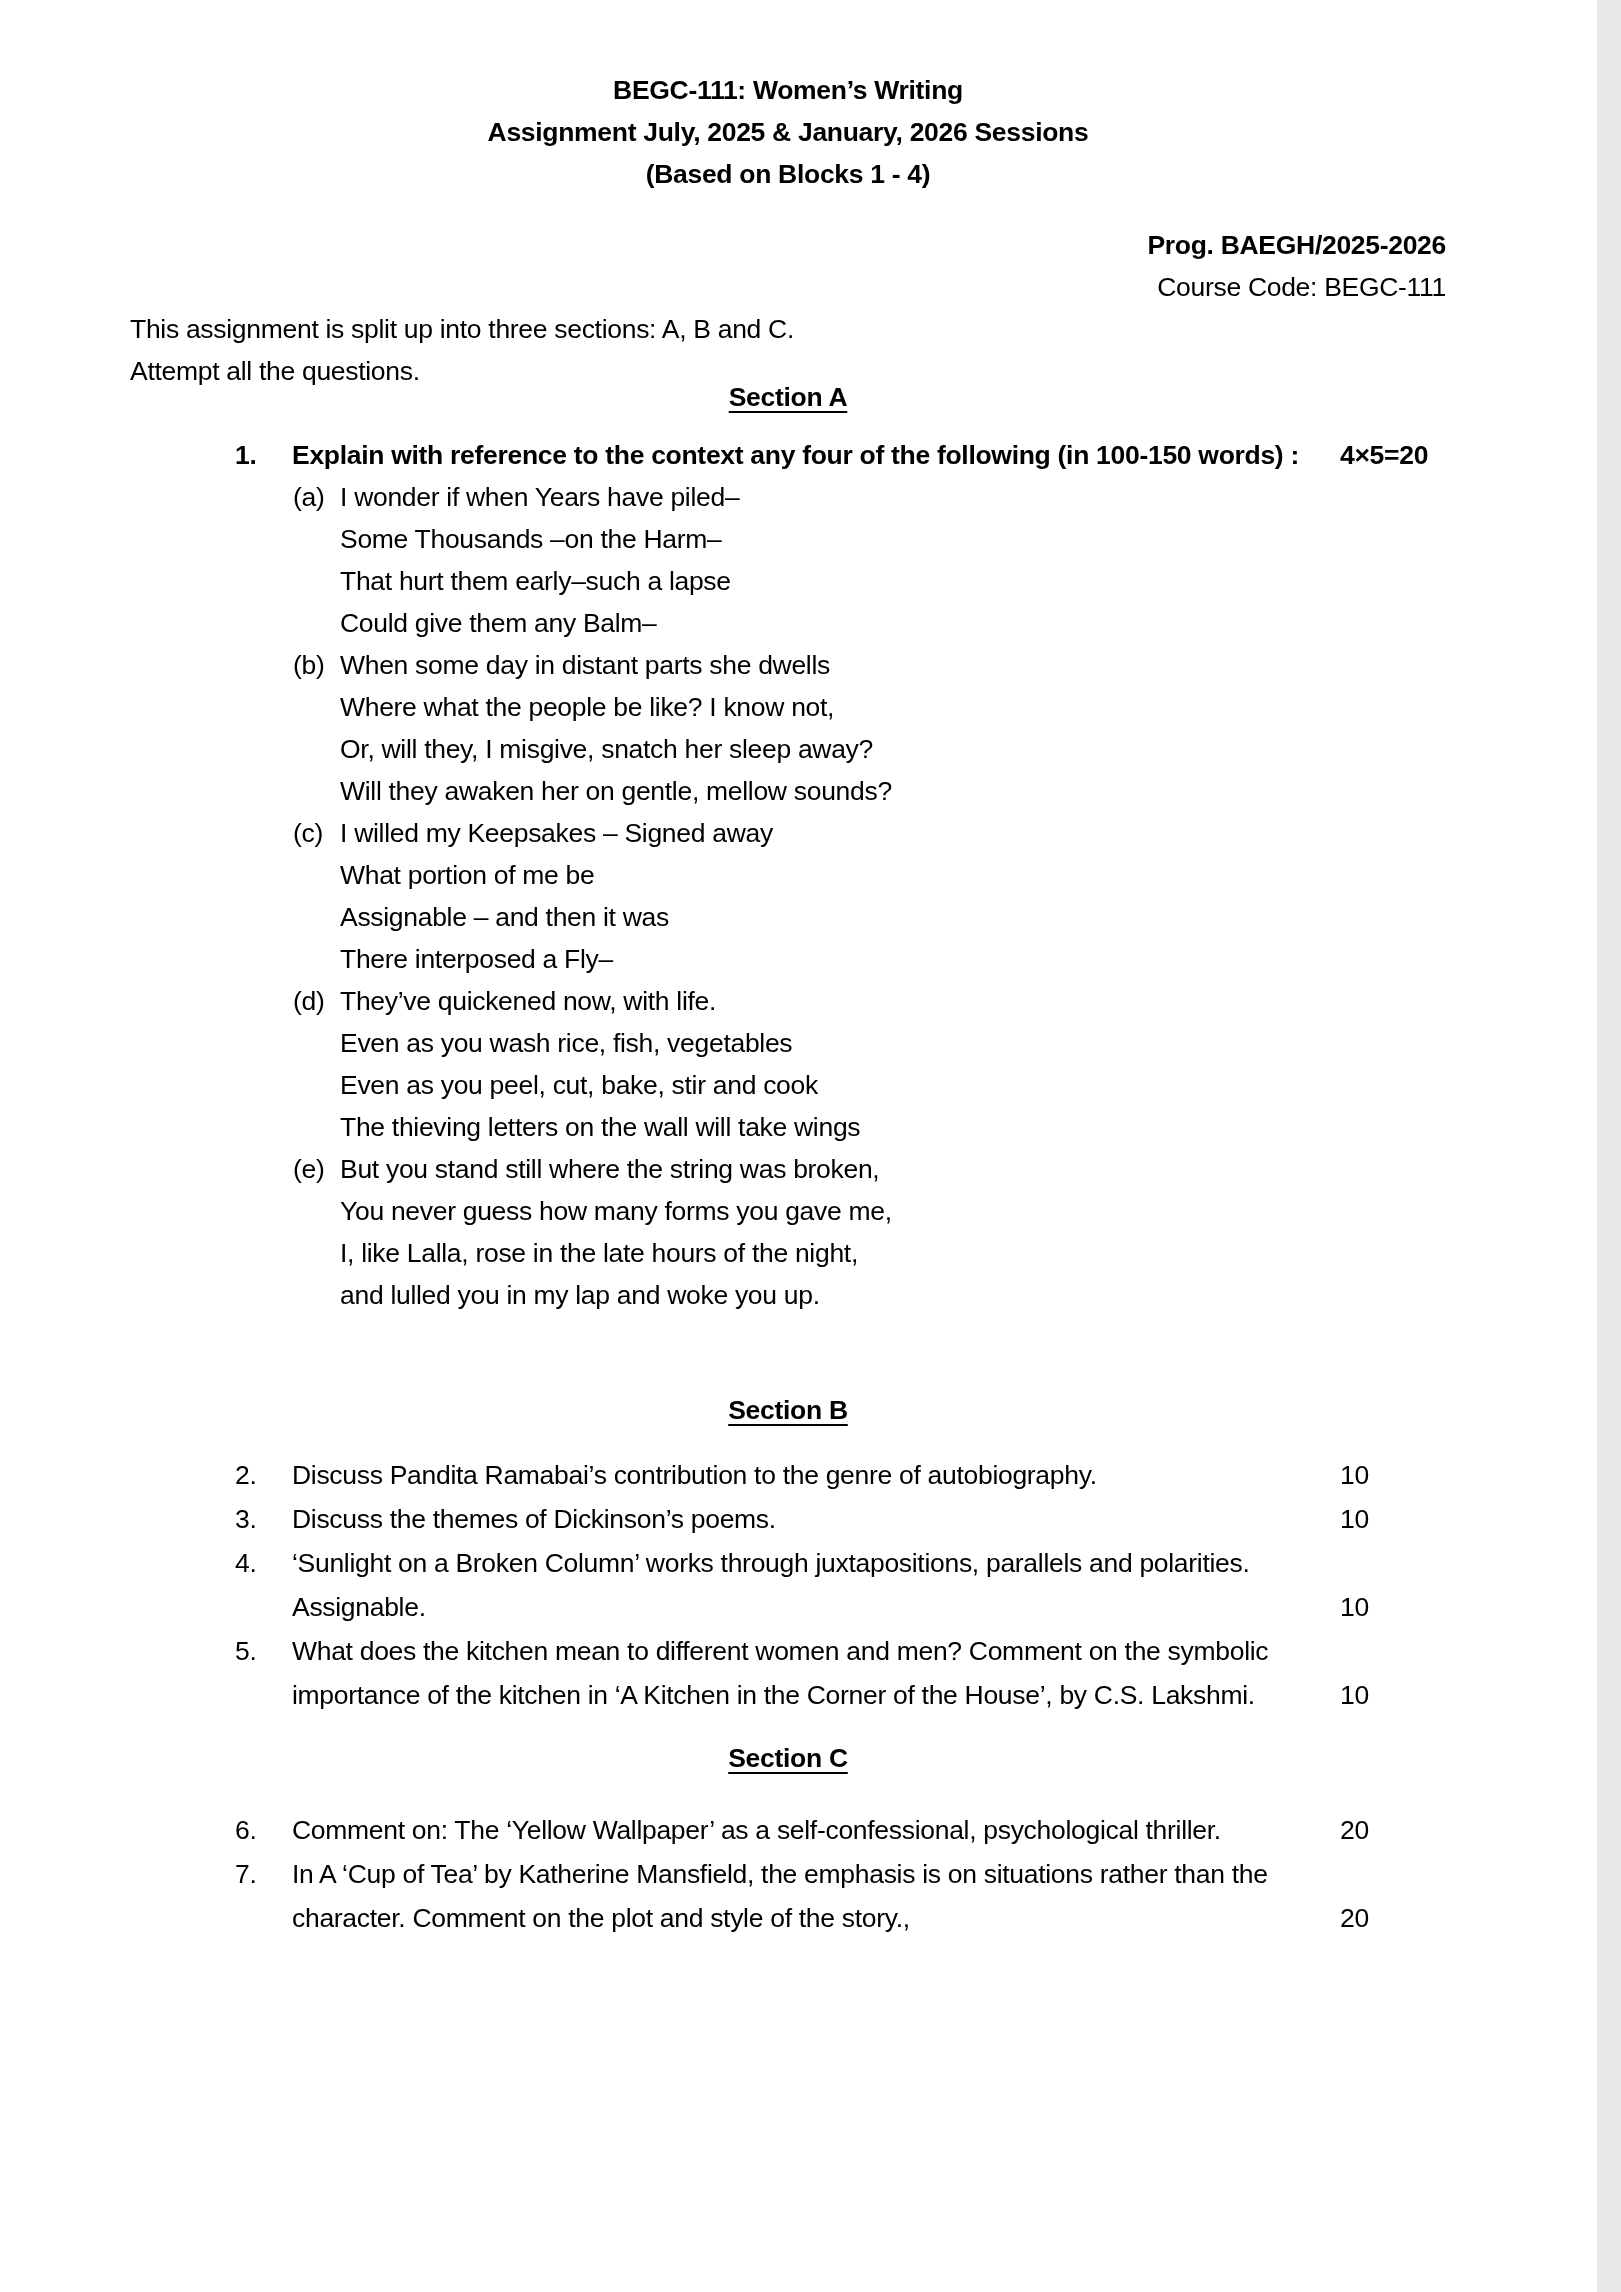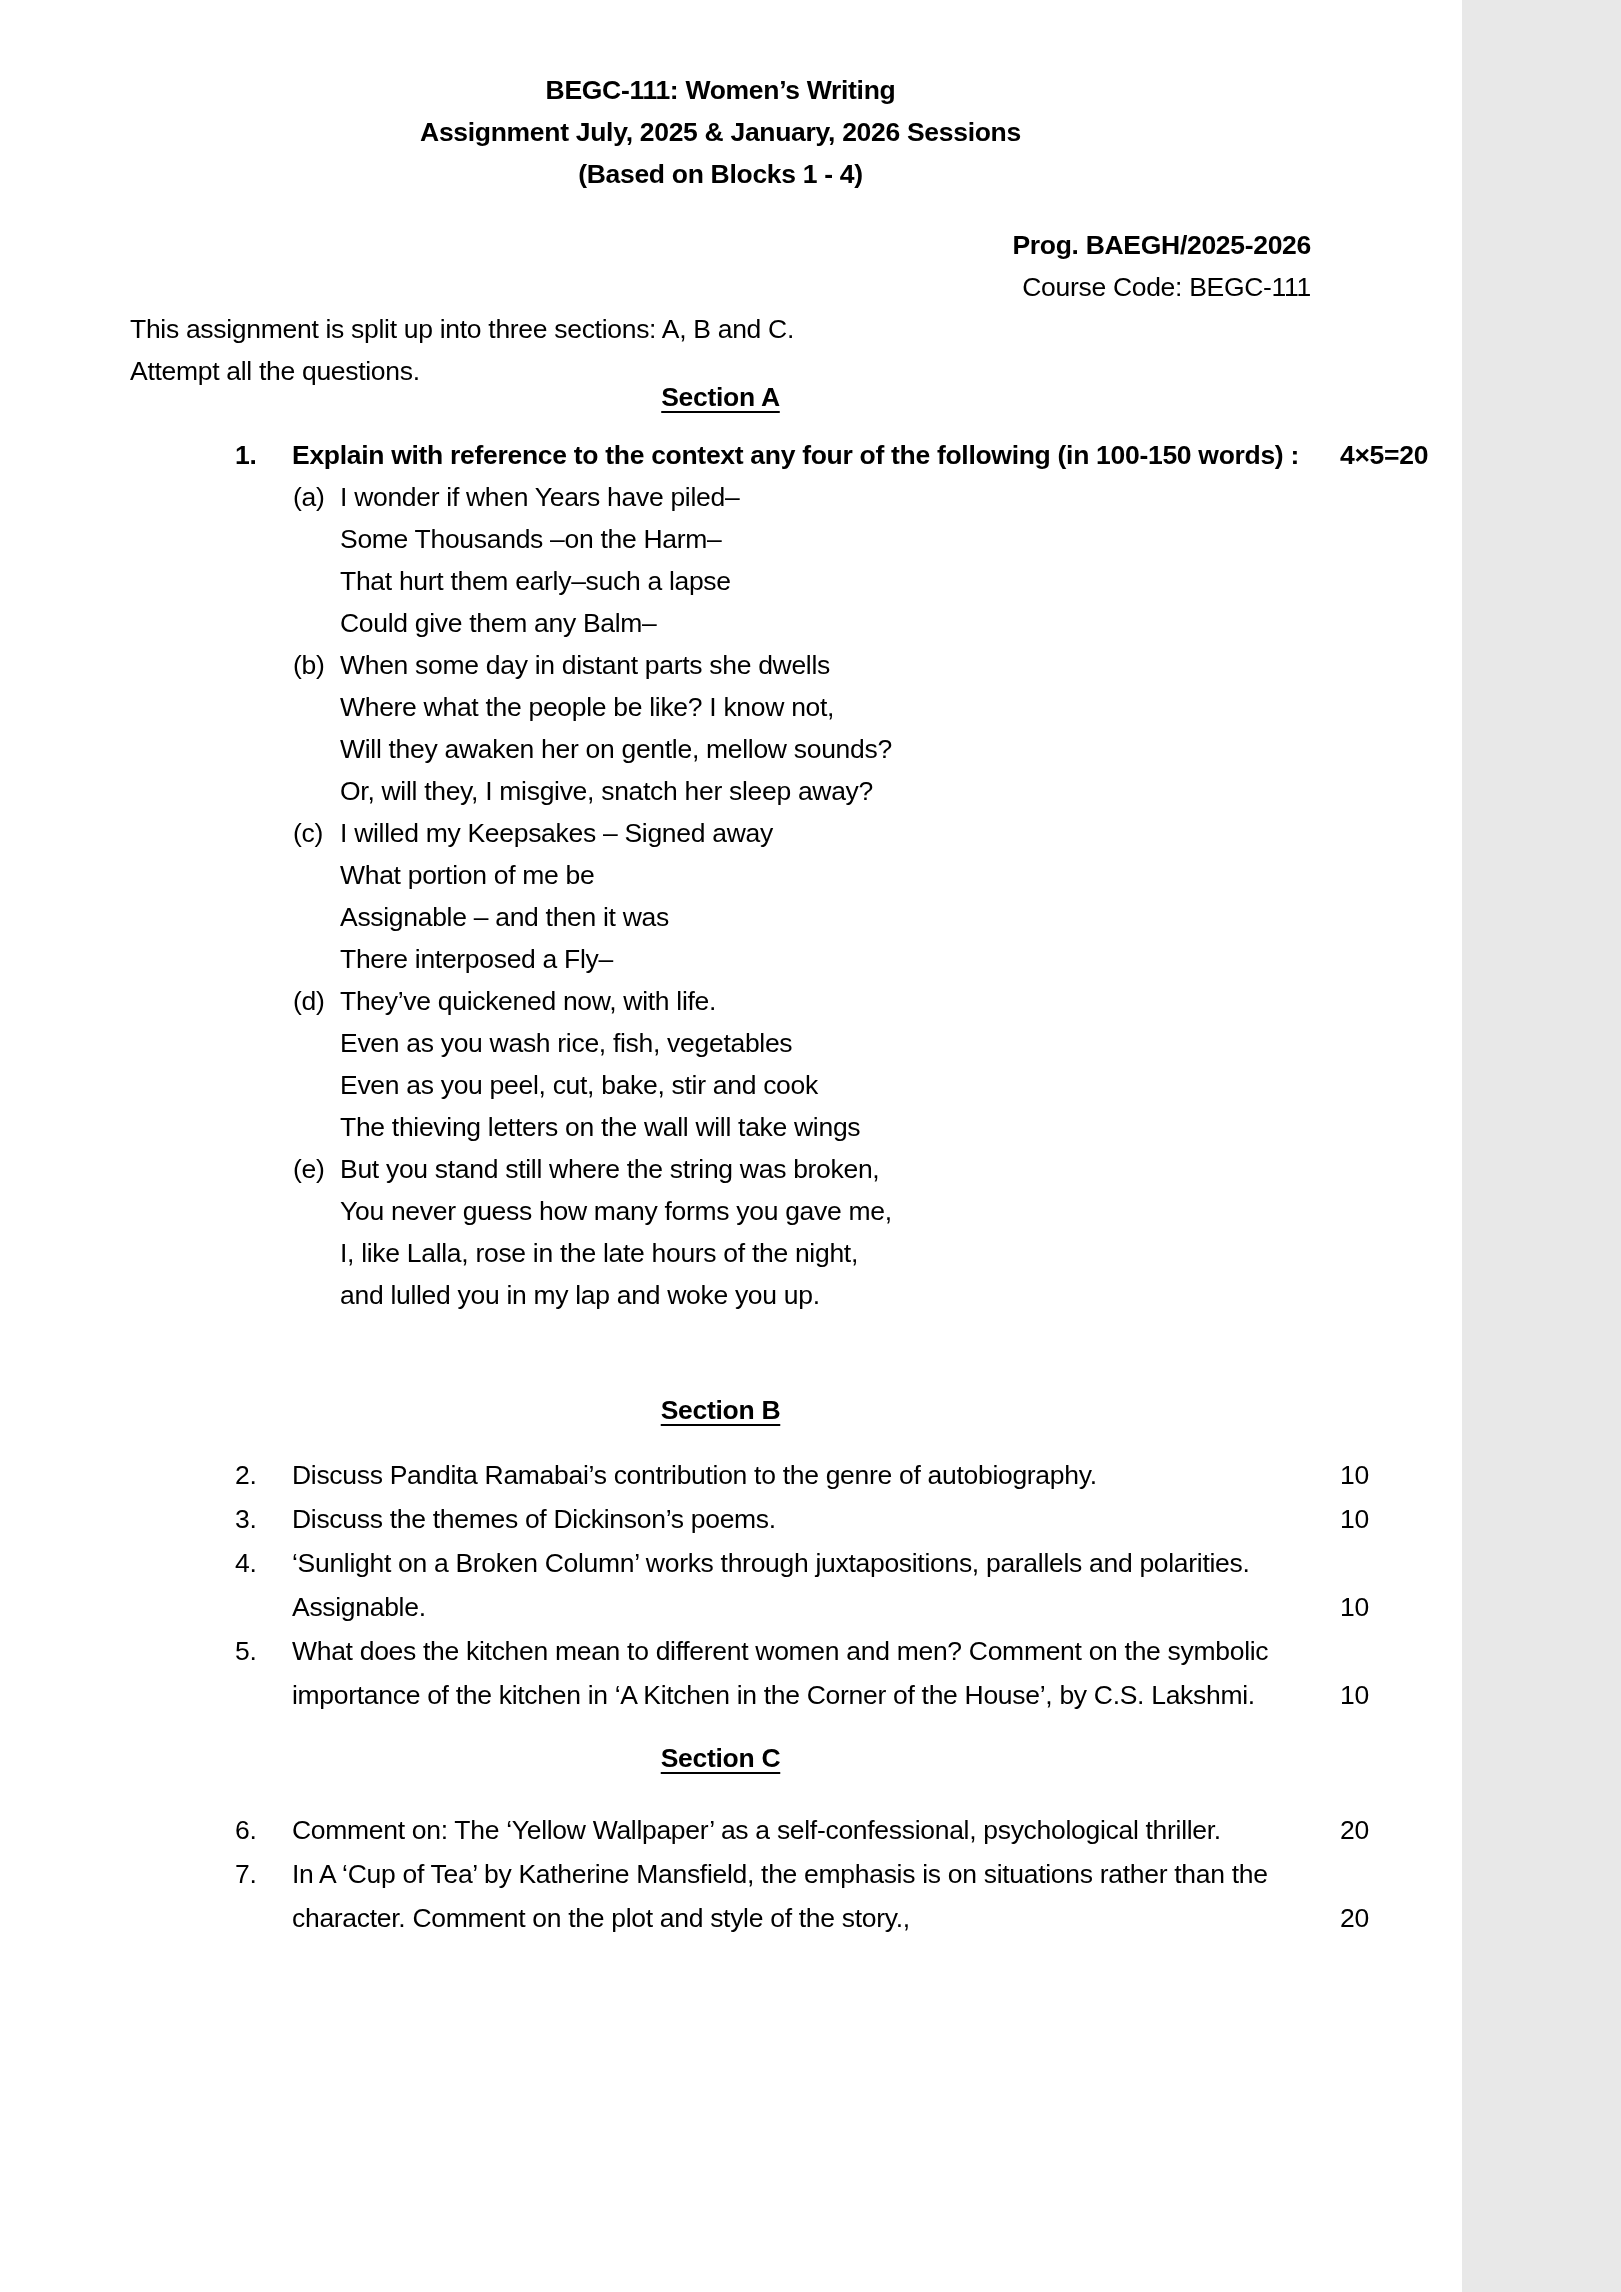--- a/index.html
+++ b/index.html
@@ -2,21 +2,21 @@
 <html><head>
 <meta charset="utf-8">
 <style>
   html, body {
     margin: 0;
     padding: 0;
     background: #e8e8e8;
   }
   .page {
     position: relative;
-    width: 1462px;
+    width: 1597px;
     height: 2293px;
     background: #ffffff;
     color: #000000;
     font-family: "Liberation Sans", "DejaVu Sans", sans-serif;
     font-size: 26.5px;
     letter-spacing: -0.3px;
     box-sizing: border-box;
     padding: 69px 151px 0 130px;
     overflow: hidden;
   }
@@ -127,22 +127,22 @@
       <div class="sub-line">That hurt them early–such a lapse</div>
       <div class="sub-line">Could give them any Balm–</div>
     </div>
 
     <div>
       <div class="sub-line">
         <span class="sub-label">(b)</span>
         <span>When some day in distant parts she dwells</span>
       </div>
       <div class="sub-line">Where what the people be like? I know not,</div>
+      <div class="sub-line">Or, will they, I misgive, snatch her sleep away?</div>
       <div class="sub-line">Will they awaken her on gentle, mellow sounds?</div>
-      <div class="sub-line">Or, will they, I misgive, snatch her sleep away?</div>
     </div>
 
     <div>
       <div class="sub-line">
         <span class="sub-label">(c)</span>
         <span>I willed my Keepsakes – Signed away</span>
       </div>
       <div class="sub-line">What portion of me be</div>
       <div class="sub-line">Assignable – and then it was</div>
       <div class="sub-line">There interposed a Fly–</div>

